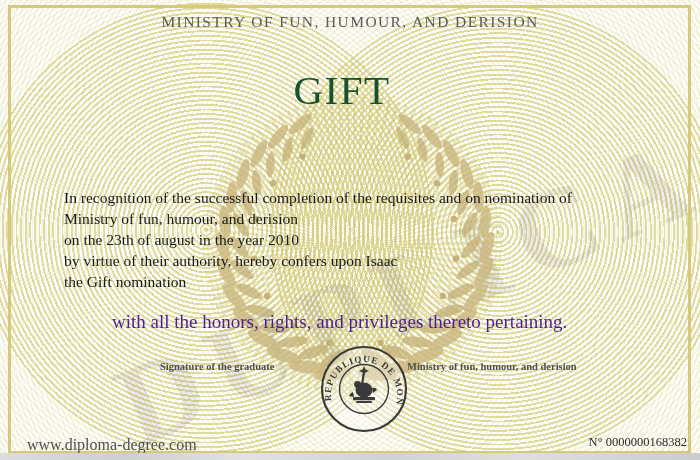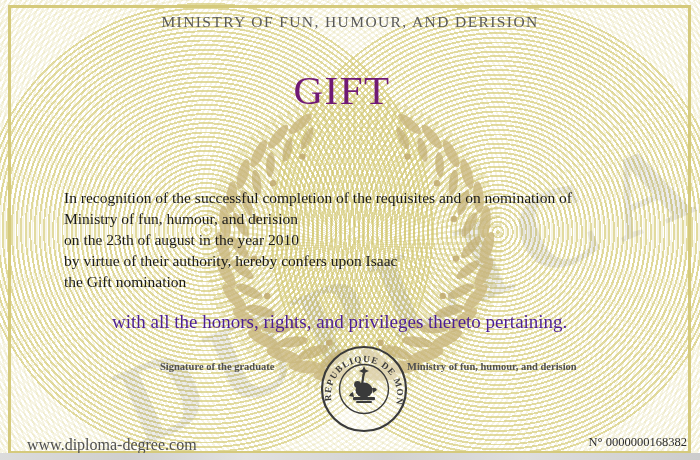--- a/index.html
+++ b/index.html
@@ -23,21 +23,21 @@
   #bottom-edge{position:absolute;left:0;top:453px;width:700px;height:7px;
     background:linear-gradient(90deg,#dcdcdc 0%,#cfcfcf 18%,#e2e2e2 35%,#d2d2d2 55%,#dedede 75%,#cccccc 100%);}
   #watermark{position:absolute;left:90px;top:225px;width:640px;text-align:center;
     font-size:115px;letter-spacing:14px;font-weight:bold;color:rgba(110,110,110,0.13);
     transform:rotate(-23deg);transform-origin:50% 50%;white-space:nowrap;user-select:none;}
   #wreath{position:absolute;left:205px;top:98px;}
   #seal{position:absolute;left:319px;top:344px;}
   #header-line{position:absolute;left:0;top:13px;width:700px;text-align:center;
     font-size:15.5px;letter-spacing:1.4px;color:#585858;}
   #title{position:absolute;left:0;top:71px;width:684px;text-align:center;
-    font-size:41px;line-height:38px;letter-spacing:1.5px;color:#701a75;}
+    font-size:41px;line-height:38px;letter-spacing:1.5px;color:#14532d;}
   #body-text{position:absolute;left:64px;top:187px;width:536px;
     font-size:15.5px;line-height:21px;color:#191919;}
   #privileges-line{position:absolute;left:112px;top:311px;
     font-size:19px;color:#4c1d95;}
   .sig-label{position:absolute;top:361px;font-size:10.5px;color:#4f4f4f;font-weight:bold;}
   #sig-left{left:160px;}
   #sig-right{left:407px;}
   #footer-url{position:absolute;left:27px;top:436px;font-size:16px;color:#4f4f4f;}
   #serial{position:absolute;right:13px;top:435px;font-size:12.5px;color:#2a2a2a;}
 </style>

